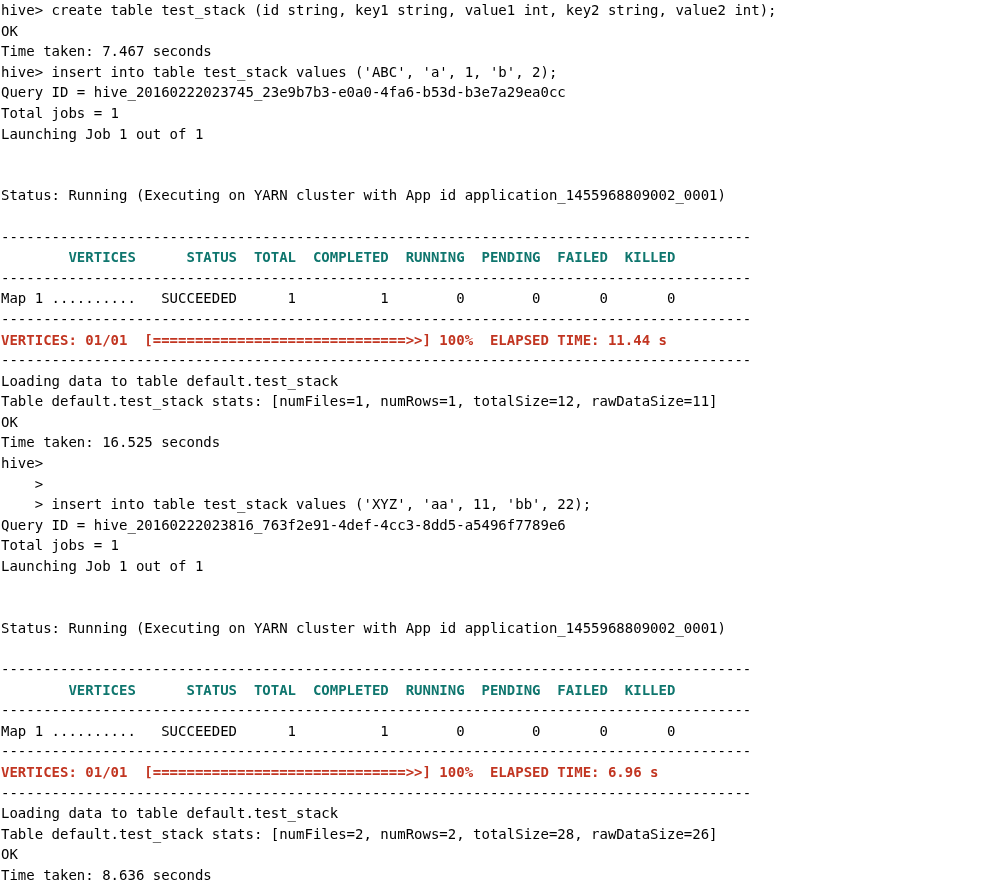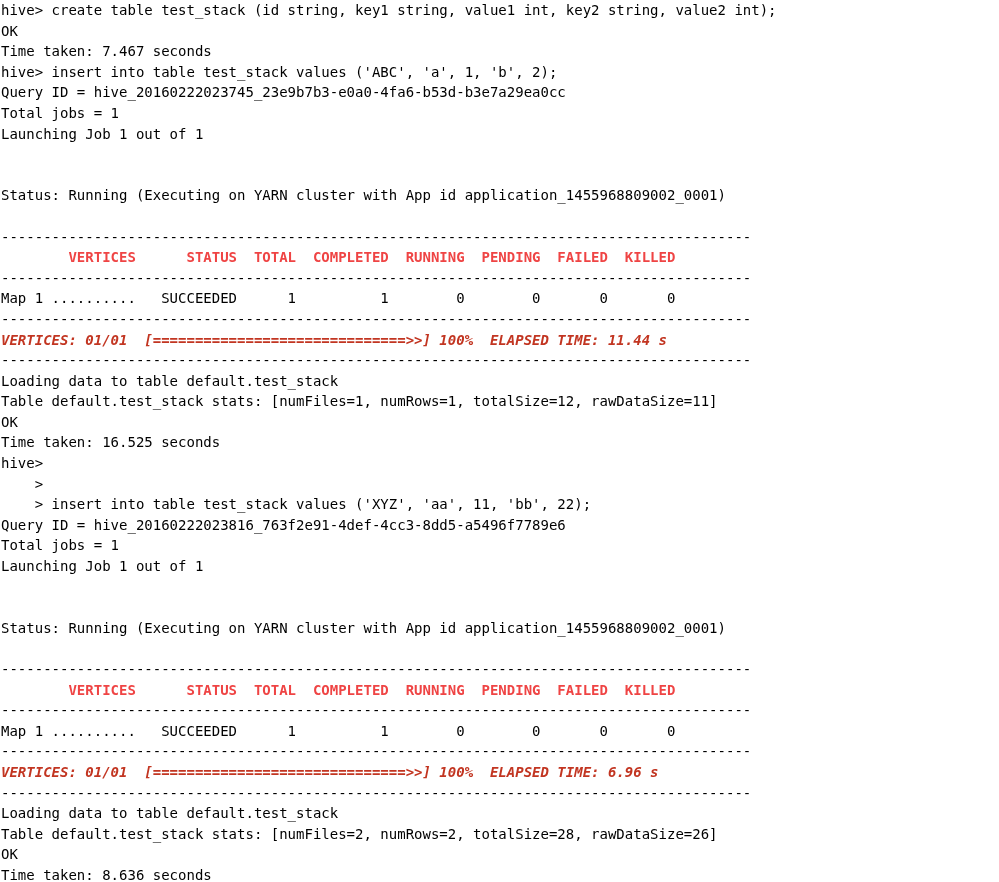--- a/index.html
+++ b/index.html
@@ -8,20 +8,20 @@
     font-family: "DejaVu Sans Mono", "Liberation Mono", monospace;
     font-size: 14px;
     line-height: 20.6px;
     color: #000000;
     white-space: pre;
     padding: 0 0 0 1px;
     letter-spacing: 0px;
     transform-origin: 0 0;
   }
   .line { height: 20.6px; white-space: pre; }
-  .hdr { color: #ef4444; font-weight: bold; }
-  .bar { color: #c23521; font-weight: bold; font-style: italic; }
+  .hdr { color: #0f766e; font-weight: bold; }
+  .bar { color: #c23521; font-weight: bold; }
   .sep { color: #000000; }
 </style>
 </head>
 <body>
 
 <div class="term" id="term" style="letter-spacing: 0.001px;"><div class="line">hive&gt; create table test_stack (id string, key1 string, value1 int, key2 string, value2 int);</div><div class="line">OK</div><div class="line">Time taken: 7.467 seconds</div><div class="line">hive&gt; insert into table test_stack values ('ABC', 'a', 1, 'b', 2);</div><div class="line">Query ID = hive_20160222023745_23e9b7b3-e0a0-4fa6-b53d-b3e7a29ea0cc</div><div class="line">Total jobs = 1</div><div class="line">Launching Job 1 out of 1</div><div class="line"></div><div class="line"></div><div class="line">Status: Running (Executing on YARN cluster with App id application_1455968809002_0001)</div><div class="line"></div><div class="line sep">-----------------------------------------------------------------------------------------</div><div class="line hdr">        VERTICES      STATUS  TOTAL  COMPLETED  RUNNING  PENDING  FAILED  KILLED</div><div class="line sep">-----------------------------------------------------------------------------------------</div><div class="line">Map 1 ..........   SUCCEEDED      1          1        0        0       0       0</div><div class="line sep">-----------------------------------------------------------------------------------------</div><div class="line bar">VERTICES: 01/01  [==============================&gt;&gt;] 100%  ELAPSED TIME: 11.44 s</div><div class="line sep">-----------------------------------------------------------------------------------------</div><div class="line">Loading data to table default.test_stack</div><div class="line">Table default.test_stack stats: [numFiles=1, numRows=1, totalSize=12, rawDataSize=11]</div><div class="line">OK</div><div class="line">Time taken: 16.525 seconds</div><div class="line">hive&gt;</div><div class="line">    &gt;</div><div class="line">    &gt; insert into table test_stack values ('XYZ', 'aa', 11, 'bb', 22);</div><div class="line">Query ID = hive_20160222023816_763f2e91-4def-4cc3-8dd5-a5496f7789e6</div><div class="line">Total jobs = 1</div><div class="line">Launching Job 1 out of 1</div><div class="line"></div><div class="line"></div><div class="line">Status: Running (Executing on YARN cluster with App id application_1455968809002_0001)</div><div class="line"></div><div class="line sep">-----------------------------------------------------------------------------------------</div><div class="line hdr">        VERTICES      STATUS  TOTAL  COMPLETED  RUNNING  PENDING  FAILED  KILLED</div><div class="line sep">-----------------------------------------------------------------------------------------</div><div class="line">Map 1 ..........   SUCCEEDED      1          1        0        0       0       0</div><div class="line sep">-----------------------------------------------------------------------------------------</div><div class="line bar">VERTICES: 01/01  [==============================&gt;&gt;] 100%  ELAPSED TIME: 6.96 s</div><div class="line sep">-----------------------------------------------------------------------------------------</div><div class="line">Loading data to table default.test_stack</div><div class="line">Table default.test_stack stats: [numFiles=2, numRows=2, totalSize=28, rawDataSize=26]</div><div class="line">OK</div><div class="line">Time taken: 8.636 seconds</div></div>
 
 </body></html>

